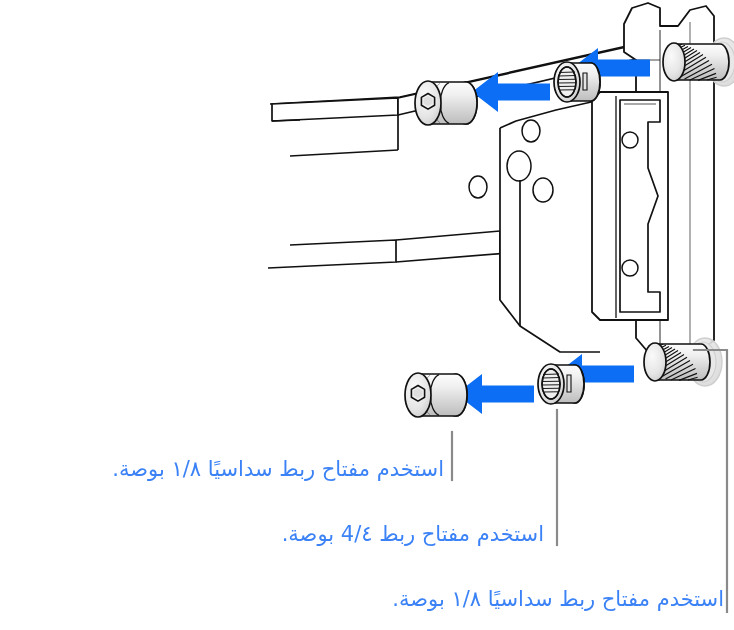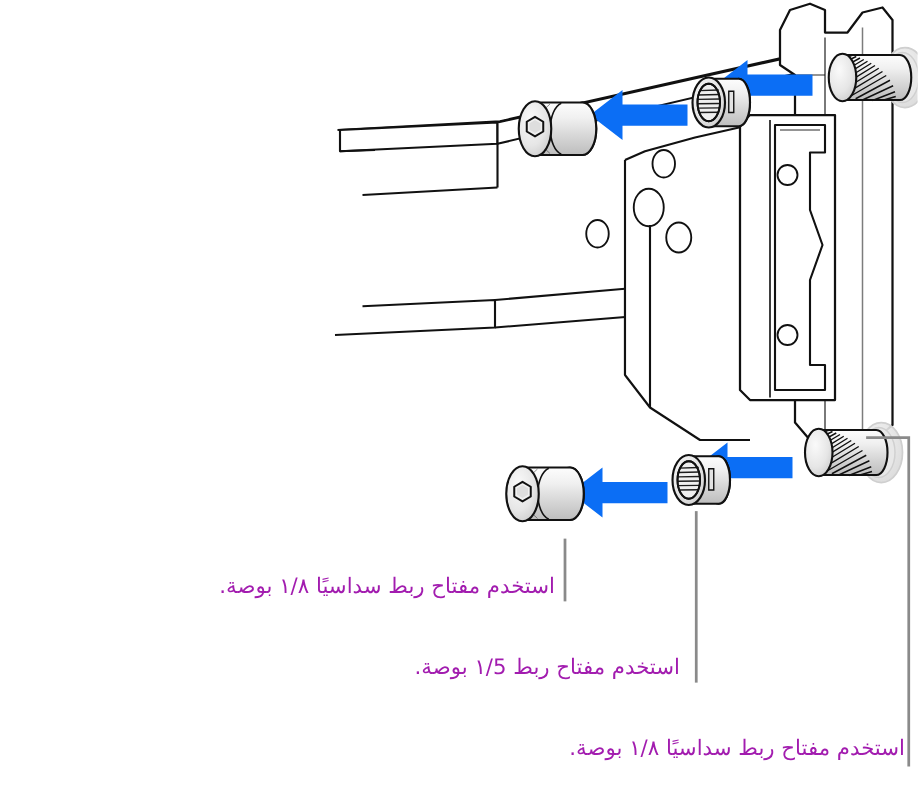--- a/index.html
+++ b/index.html
@@ -9,23 +9,23 @@
     background:#ffffff;
     font-family:"Liberation Sans","DejaVu Sans",sans-serif;
     overflow:hidden;
     position:relative;
   }
   #stage{position:relative;width:734px;height:630px;}
   #art{position:absolute;inset:0;width:734px;height:630px;}
   .caption{
     position:absolute;
     font-family:"DejaVu Sans","Liberation Sans",sans-serif;
-    font-size:17px;
+    font-size:21px;
     line-height:26px;
-    color:#a21caf;
+    color:#3b82f6;
     white-space:nowrap;
     direction:rtl;
     unicode-bidi:isolate;
   }
   #cap1{right:290px;top:456px;}
   #cap2{right:190px;top:521px;}
   #cap3{right:10px;top:586px;}
 </style>
 </head>
 <body>
@@ -189,17 +189,17 @@
 
     <g stroke="#8a8a8a" stroke-width="2.2" fill="none" stroke-linecap="square">
       <path d="M452,432 L452,480"></path>
       <path d="M557,410 L557,545"></path>
       <path d="M694,350 L727,350 L727,612"></path>
     </g>
   </svg>
 
   <div class="caption" id="cap1">استخدم مفتاح ربط سداسيًا ١/٨ بوصة.</div>
 
-  <div class="caption" id="cap2">استخدم مفتاح ربط ١/5 بوصة.</div>
+  <div class="caption" id="cap2">استخدم مفتاح ربط 4/٤ بوصة.</div>
 
   <div class="caption" id="cap3">استخدم مفتاح ربط سداسيًا ١/٨ بوصة.</div>
 
 </div>
 
 </body></html>

